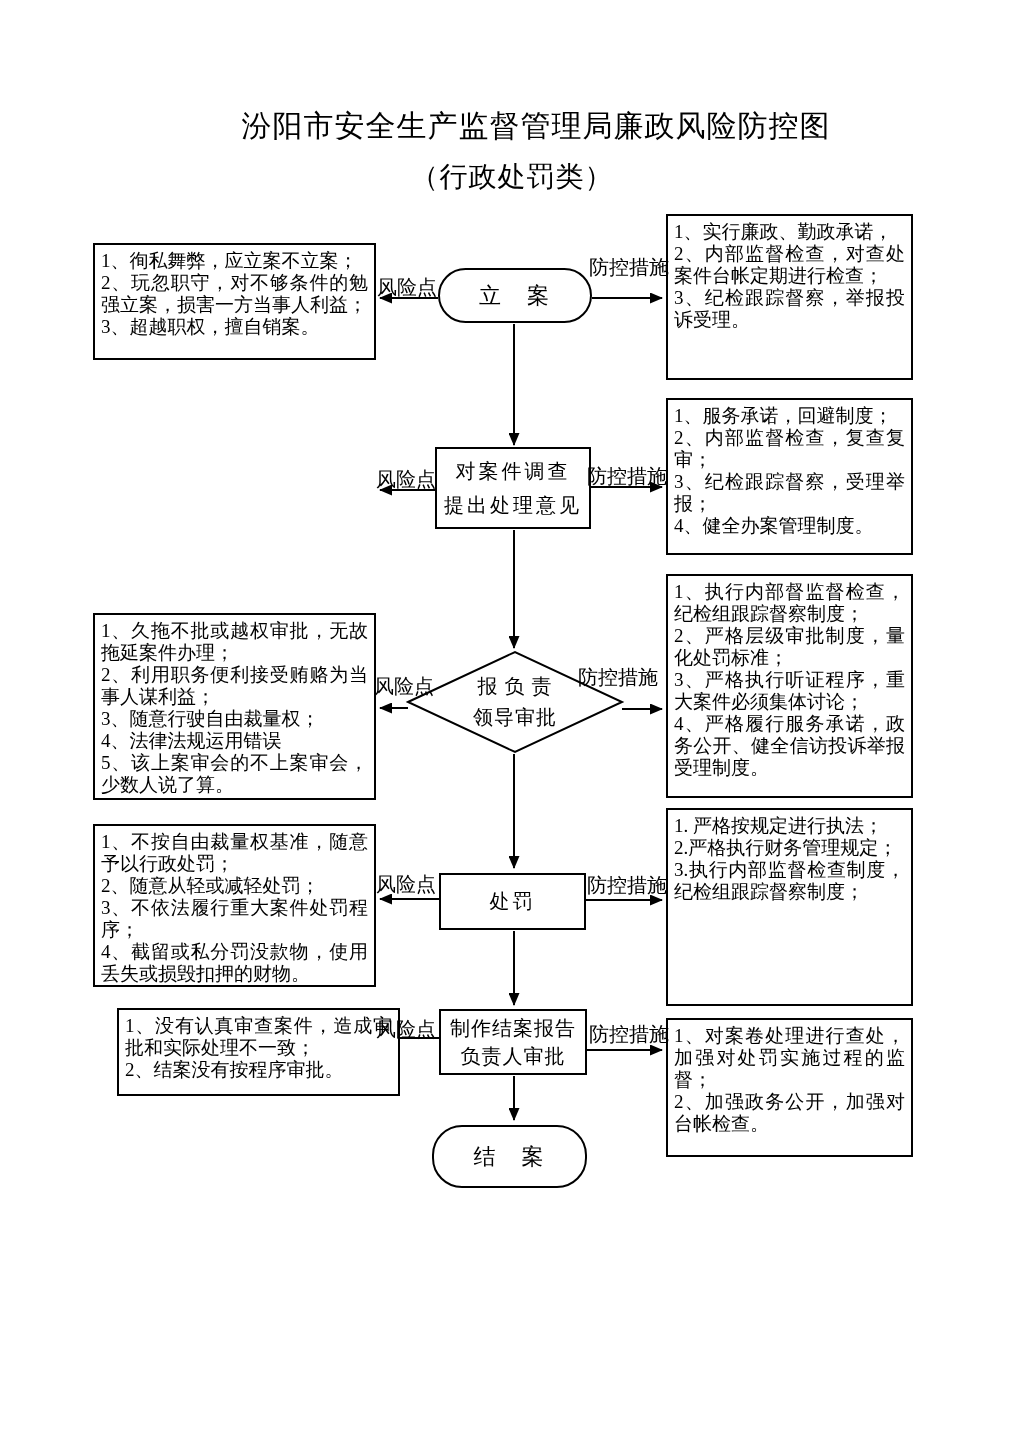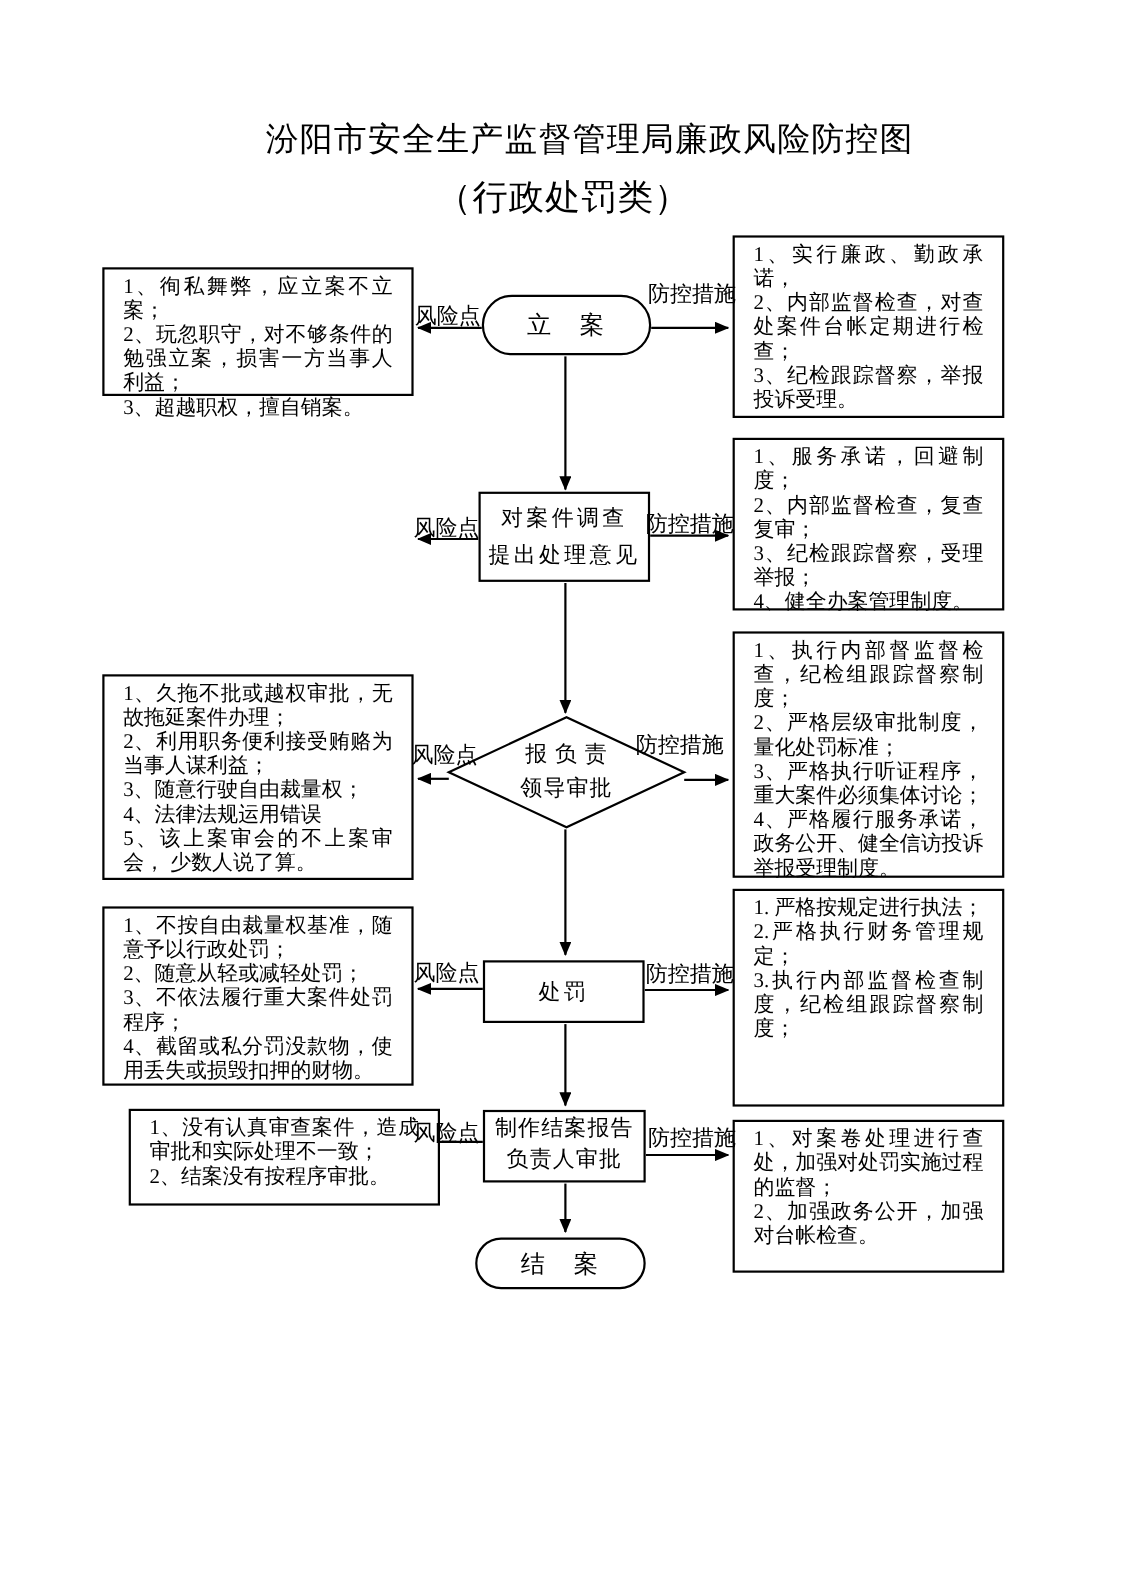--- a/index.html
+++ b/index.html
@@ -7,26 +7,26 @@
     position:relative; width:1024px; height:1448px; background:#ffffff;
     font-family:"Liberation Serif","DejaVu Serif",serif; color:#000;
     overflow:hidden;
   }
   .title {
     position:absolute; left:0; top:106px; width:1024px;
     text-align:center; font-size:30px; letter-spacing:1px; white-space:nowrap;padding-left:24px;
   }
   .subtitle {
     position:absolute; left:0; top:158px; width:1024px;
-    text-align:center; font-size:32px; letter-spacing:1px; white-space:nowrap;
+    text-align:center; font-size:28px; letter-spacing:1px; white-space:nowrap;
   }
   .overlay { position:absolute; left:0; top:0; width:1024px; height:1448px; }
   .tbox {
     position:absolute; box-sizing:border-box; border:2px solid #000; background:#fff;
-    font-size:19px; line-height:22px; padding:5px 17px; text-align:justify;
+    font-size:19px; line-height:22px; padding:5px 6px; text-align:justify;
   }
   .tbox .item { text-align:justify; }
   .node {
     position:absolute; box-sizing:border-box; border:2px solid #000; background:#fff;
     display:flex; flex-direction:column; align-items:center; justify-content:center;
     text-align:center;
   }
   .stadium { border-radius:30px; }
   .node .l1, .node .l2 { display:block; }
   .n-start, .n-end { font-size:22px; letter-spacing:2px; }
@@ -139,26 +139,26 @@
 
   <div class="diamond-text">
     <span class="l1" style="display:block;">报 负 责</span>
     <span class="l2" style="display:block;">领导审批</span>
   </div>
 
   <div class="node n-punish" style="left:439px;top:873px;width:147px;height:57px;">
     <span class="l1">处罚</span>
   </div>
 
-  <div class="node n-report" style="left:439px;top:1009px;width:148px;height:66px;font-family:Liberation Mono, monospace;">
+  <div class="node n-report" style="left:439px;top:1009px;width:148px;height:66px;">
     <span class="l1">制作结案报告</span>
     <span class="l2">负责人审批</span>
   </div>
 
-  <div class="node stadium n-end" style="left:432px;top:1125px;width:155px;height:47px;">
+  <div class="node stadium n-end" style="left:432px;top:1125px;width:155px;height:63px;">
     <span class="l1">结　案</span>
   </div>
 
   <div class="flow-label" style="left:377px;top:274px;">风险点</div>
   <div class="flow-label" style="left:589px;top:254px;">防控措施</div>
   <div class="flow-label" style="left:376px;top:466px;">风险点</div>
   <div class="flow-label" style="left:587px;top:463px;">防控措施</div>
   <div class="flow-label" style="left:374px;top:673px;">风险点</div>
   <div class="flow-label" style="left:578px;top:664px;">防控措施</div>
   <div class="flow-label" style="left:376px;top:871px;">风险点</div>

